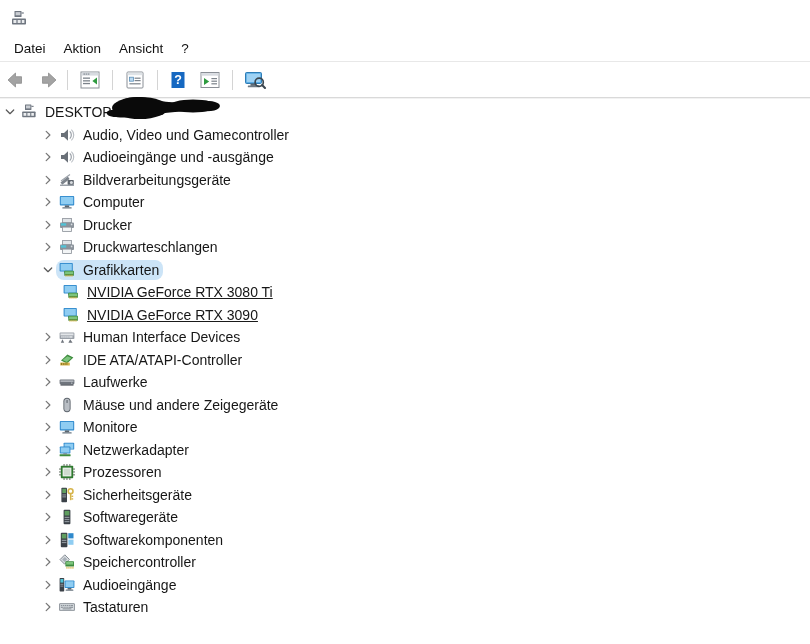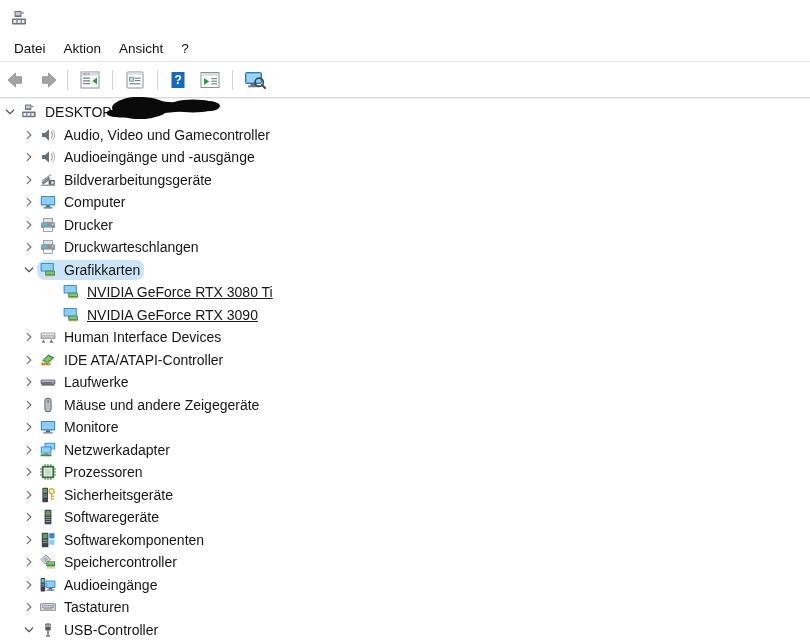--- a/index.html
+++ b/index.html
@@ -159,21 +159,21 @@
     align-items: center;
     padding: 1px 4px 1px 2px;
   }
   .row.selected .row-inner {
     background: #cce4f7;
     border-radius: 8px;
   }
 
   
   .lvl0 { padding-left: 2px; }
-  .lvl1 { padding-left: 21px; }
+  .lvl1 { padding-left: 40px; }
   .lvl2 { padding-left: 44px; text-decoration: underline; }
 
   
   .redaction {
     position: absolute;
     pointer-events: none;
   }
 </style>
 </head>
 <body>
@@ -745,39 +745,20 @@
             <rect x="5.4" y="8.7" width="1.4" height="1.2" fill="#8d949b"></rect>
             <rect x="7.3" y="8.7" width="1.4" height="1.2" fill="#8d949b"></rect>
             <rect x="9.2" y="8.7" width="1.4" height="1.2" fill="#8d949b"></rect>
             <rect x="11.1" y="8.7" width="3.9" height="1.2" fill="#8d949b"></rect>
             <rect x="4.6" y="10.3" width="8.8" height="1.1" fill="#8d949b"></rect>
           </svg>
         </span>
         <span class="row-label">Tastaturen</span>
       </span>
     </div>
-    <div class="row lvl1">
-      <span class="chev">
-        <svg width="10" height="10" viewBox="0 0 10 10">
-          <path d="M1.3 3 L5 6.7 L8.7 3" fill="none" stroke="#5a5a5a" stroke-width="1.25" stroke-linecap="round" stroke-linejoin="round"></path>
-        </svg>
-      </span>
-      <span class="row-inner">
-        <span class="row-icon">
-          <svg width="18" height="18" viewBox="0 0 18 18">
-            <rect x="6.4" y="2.4" width="5.2" height="7.2" rx="0.8" fill="#4d545c"></rect>
-            <rect x="7.3" y="3.4" width="1.4" height="2.6" fill="#c9ced3"></rect>
-            <rect x="9.4" y="3.4" width="1.4" height="2.6" fill="#c9ced3"></rect>
-            <rect x="8.2" y="9.6" width="1.6" height="5" fill="#6f757d"></rect>
-            <rect x="7" y="14.2" width="4" height="1.6" rx="0.4" fill="#6f757d"></rect>
-          </svg>
-        </span>
-        <span class="row-label">USB-Controller</span>
-      </span>
-    </div>
   </div>
 
 <svg class="redaction" style="left:95px; top:90px;" width="135" height="36" viewBox="0 0 135 36">
   <path d="M18,20 C22,9 36,5 52,8 C63,10 70,13 82,12
            C96,11 112,10 120,12 C128,14 126,20 116,21
            C104,22 92,21 80,22 C66,23 55,26 42,27
            C28,28 14,28 12,24 C11,21 14,20 18,20 Z" fill="#0a0a0a"></path>
   <ellipse cx="45" cy="18" rx="28" ry="11" fill="#0a0a0a"></ellipse>
   <ellipse cx="98" cy="16" rx="24" ry="6.5" fill="#0a0a0a"></ellipse>
 </svg>

